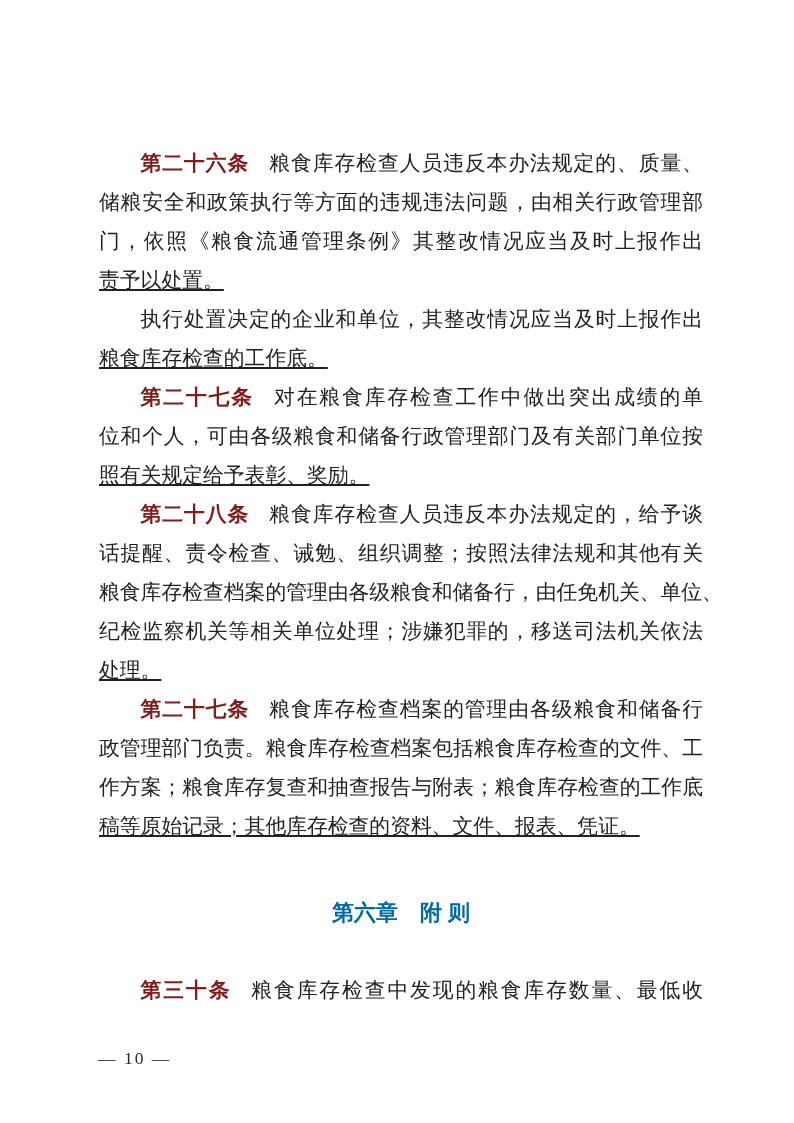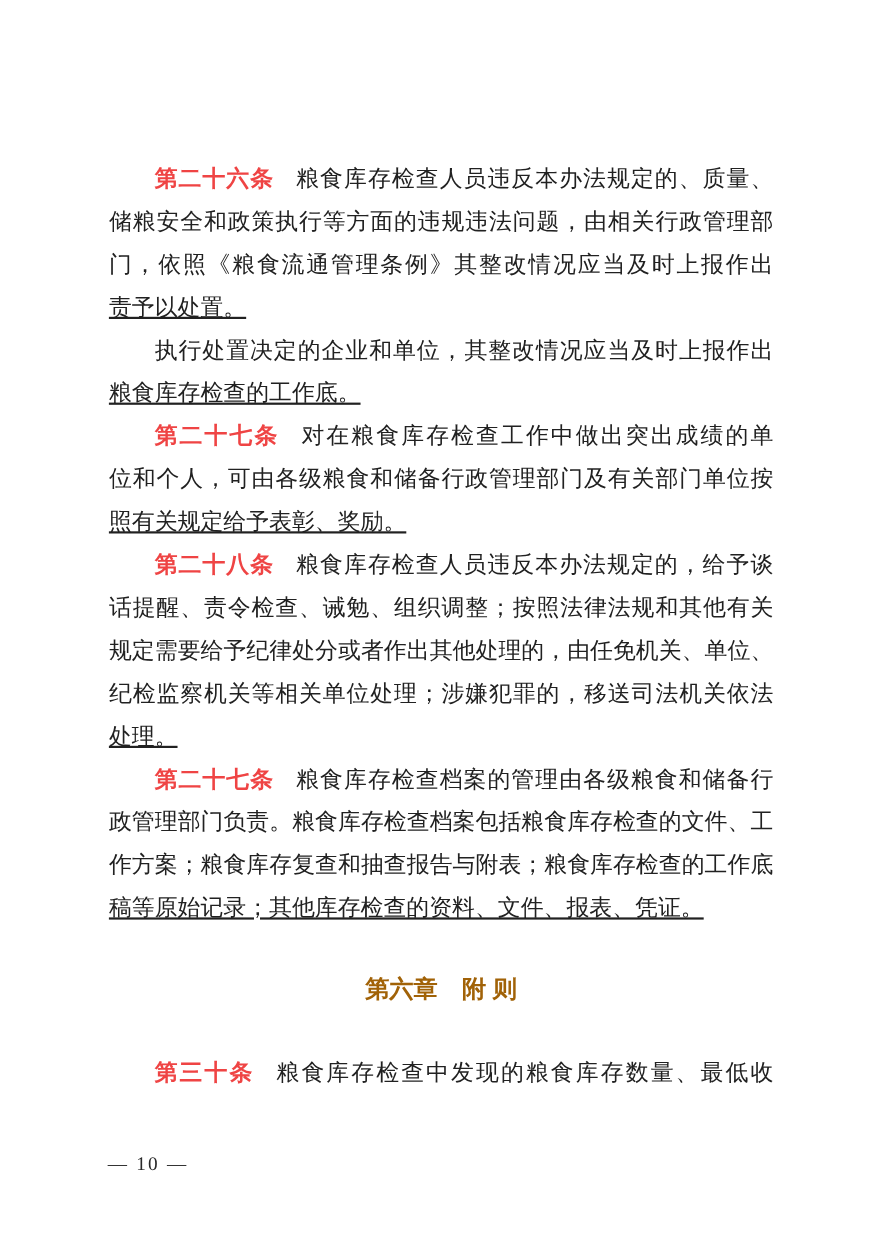--- a/index.html
+++ b/index.html
@@ -33,32 +33,32 @@
   .line.last {
     text-align-last: left;
     text-decoration: underline;
   }
   .line.first {
     text-indent: 41.6px;
   }
   .lead {
     font-weight: 700;
     font-family: "Liberation Sans", "DejaVu Sans", sans-serif;
-    color: #ef4444;
+    color: #7f1d1d;
     margin-right: 20px;
   }
   .chapter-heading {
-    margin: 34px 0 38px 0;
+    margin: 48px 0 38px 0;
     height: 39px;
     line-height: 39px;
     text-align: center;
     font-size: 22px;
     font-weight: 700;
     font-family: "Liberation Sans", "DejaVu Sans", sans-serif;
-    color: #a16207;
+    color: #0369a1;
   }
   .page-footer {
     position: absolute;
     left: 98px;
     top: 1046px;
     font-size: 17.5px;
     line-height: 24px;
     letter-spacing: 2px;
     color: #2a2a2a;
     font-family: "Liberation Serif", "DejaVu Serif", serif;
@@ -72,21 +72,21 @@
     <div class="line">储粮安全和政策执行等方面的违规违法问题，由相关行政管理部</div>
     <div class="line">门，依照《粮食流通管理条例》其整改情况应当及时上报作出</div>
     <div class="line last">责予以处置。</div>
     <div class="line first">执行处置决定的企业和单位，其整改情况应当及时上报作出</div>
     <div class="line last">粮食库存检查的工作底。</div>
     <div class="line first"><span class="lead">第二十七条</span><span>对在粮食库存检查工作中做出突出成绩的单</span></div>
     <div class="line">位和个人，可由各级粮食和储备行政管理部门及有关部门单位按</div>
     <div class="line last">照有关规定给予表彰、奖励。</div>
     <div class="line first"><span class="lead">第二十八条</span><span>粮食库存检查人员违反本办法规定的，给予谈</span></div>
     <div class="line">话提醒、责令检查、诫勉、组织调整；按照法律法规和其他有关</div>
-    <div class="line">规定需要给予纪律处分或者作出其他处理的，由任免机关、单位、</div>
+    <div class="line">粮食库存检查档案的管理由各级粮食和储备行，由任免机关、单位、</div>
     <div class="line">纪检监察机关等相关单位处理；涉嫌犯罪的，移送司法机关依法</div>
     <div class="line last">处理。</div>
     <div class="line first"><span class="lead">第二十七条</span><span>粮食库存检查档案的管理由各级粮食和储备行</span></div>
     <div class="line">政管理部门负责。粮食库存检查档案包括粮食库存检查的文件、工</div>
     <div class="line">作方案；粮食库存复查和抽查报告与附表；粮食库存检查的工作底</div>
     <div class="line last">稿等原始记录；其他库存检查的资料、文件、报表、凭证。</div>
     <div class="chapter-heading">第六章　附 则</div>
     <div class="line first"><span class="lead">第三十条</span><span>粮食库存检查中发现的粮食库存数量、最低收</span></div>
   </div>
 

